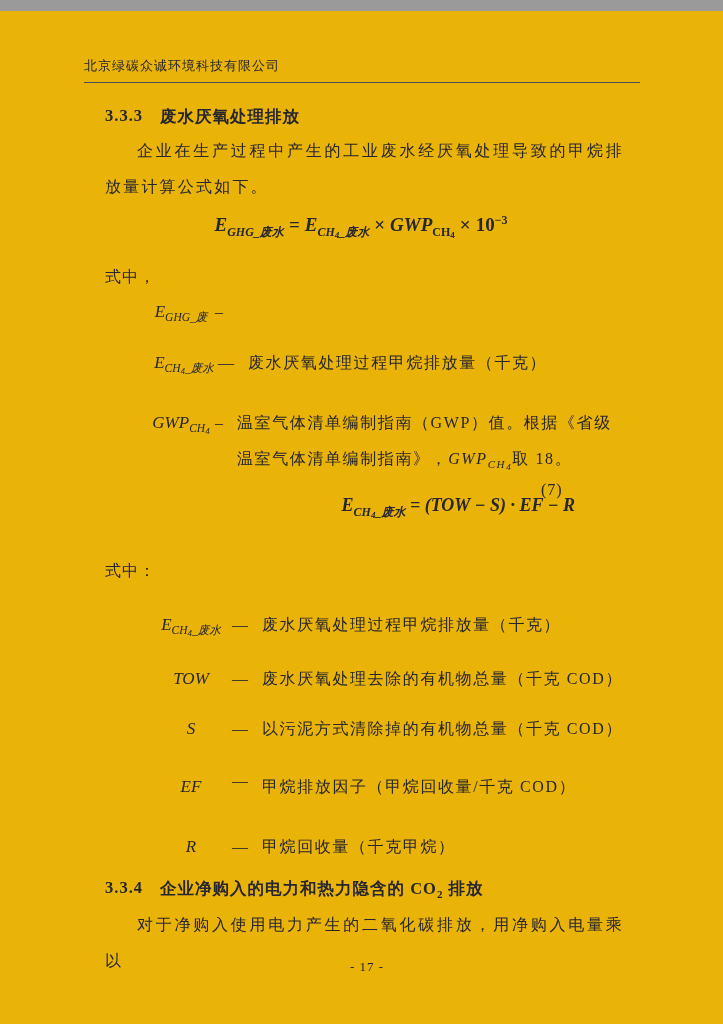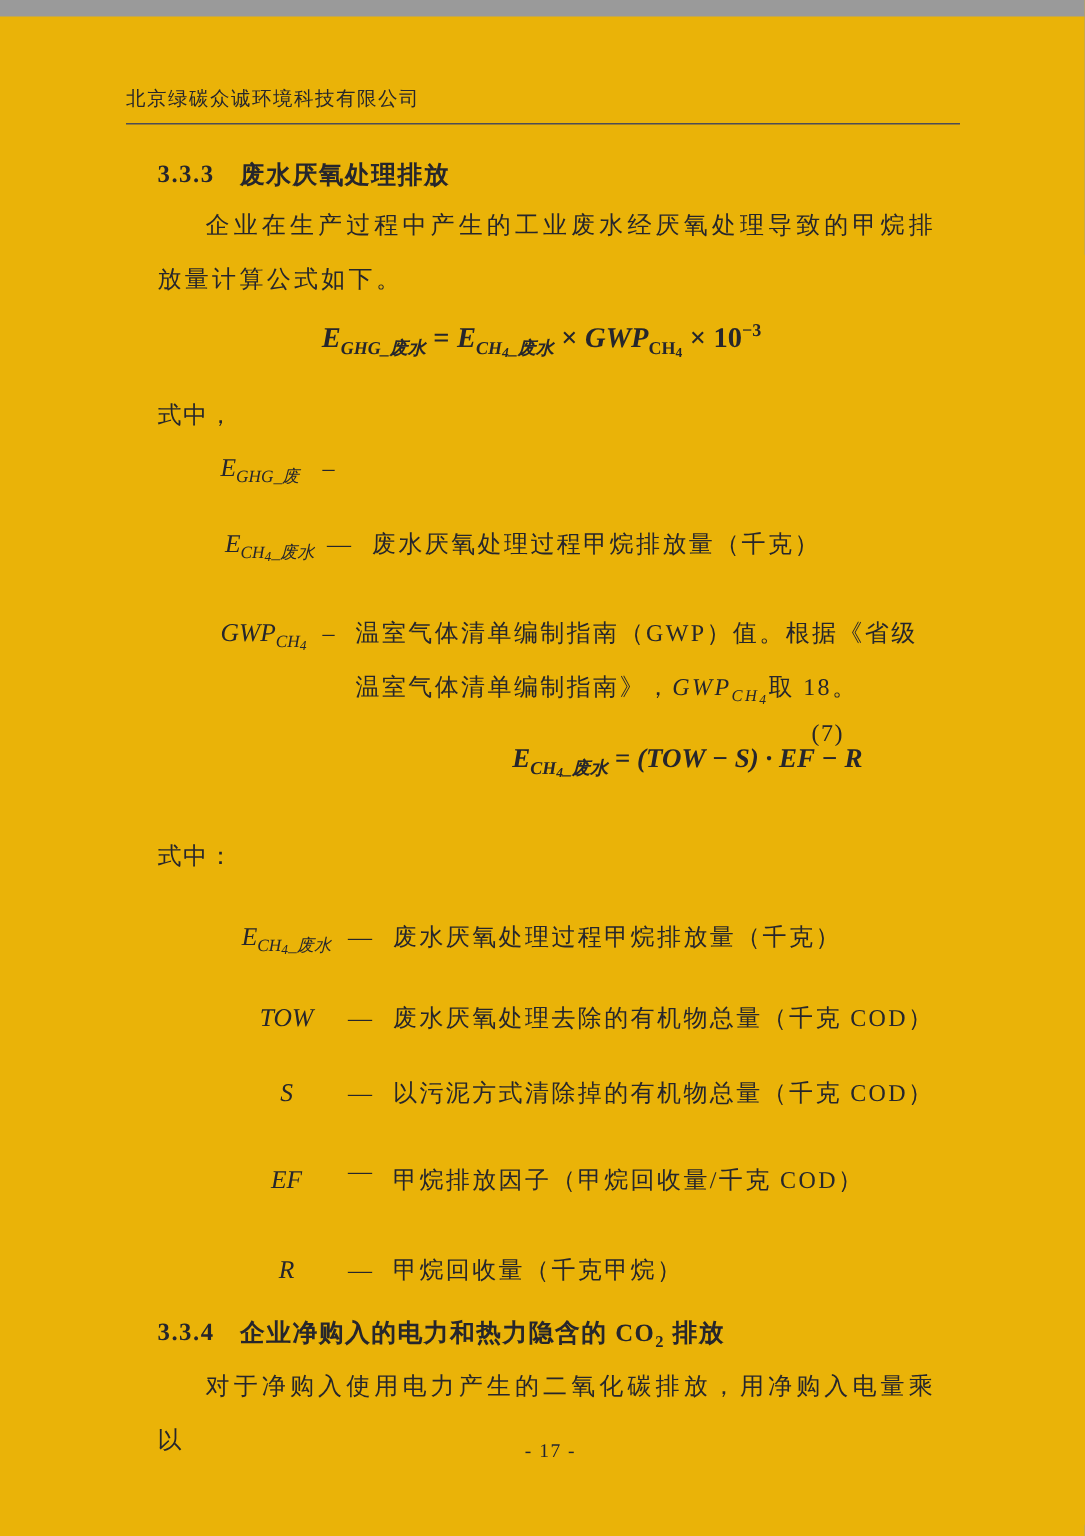--- a/index.html
+++ b/index.html
@@ -46,21 +46,21 @@
   
   .defrow{
     position:absolute;display:flex;align-items:baseline;font-size:16px;
     white-space:nowrap;
   }
   .defrow .sym{
     font-style:italic;font-size:17px;flex:0 0 auto;
     font-family:"Liberation Serif","DejaVu Serif",serif;
   }
   .defrow .sym sub{font-size:11.5px;}
-  .w1 .sym{width:68px;}
+  .w1 .sym{width:68px;text-align:center;}
   .w2 .sym{width:82px;text-align:center;}
   .defrow .dash{flex:0 0 auto;margin-right:14px;letter-spacing:0;}
   .dash.raised{transform:translateY(-6px);display:inline-block;}
   .defrow .dtext{letter-spacing:1.6px;}
   .defrow .dlines{letter-spacing:1.6px;line-height:36px;white-space:nowrap;}
   .inlinef{font-style:italic;}
   .inlinef sub{font-size:11px;}
   
   .footer{position:absolute;top:948px;left:0;width:100%;text-align:center;
     font-size:13px;letter-spacing:1px;color:#1f2433;}

